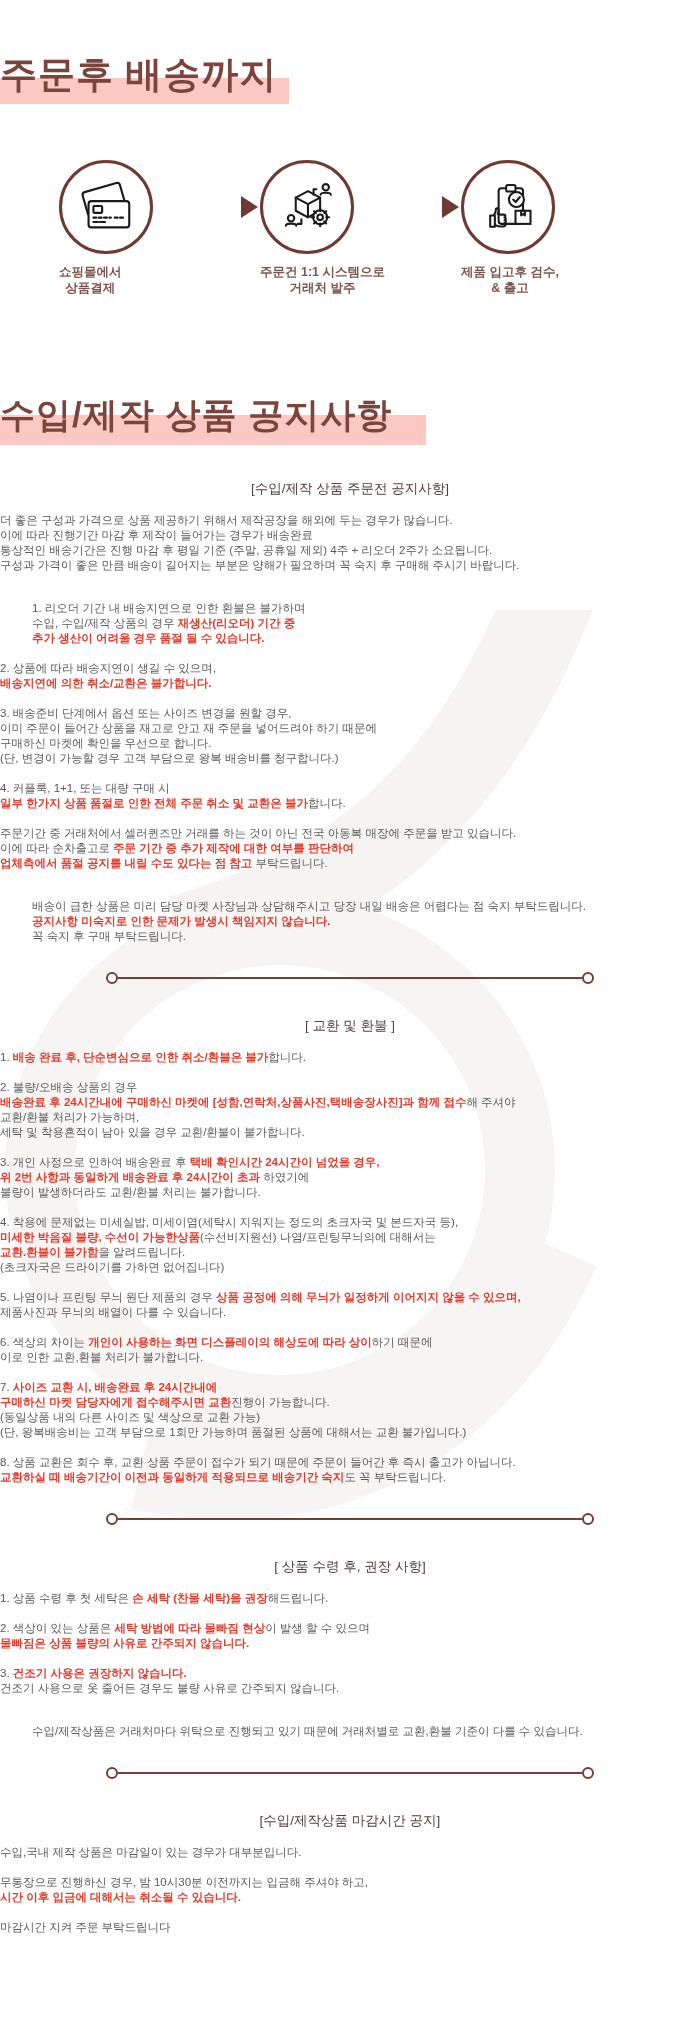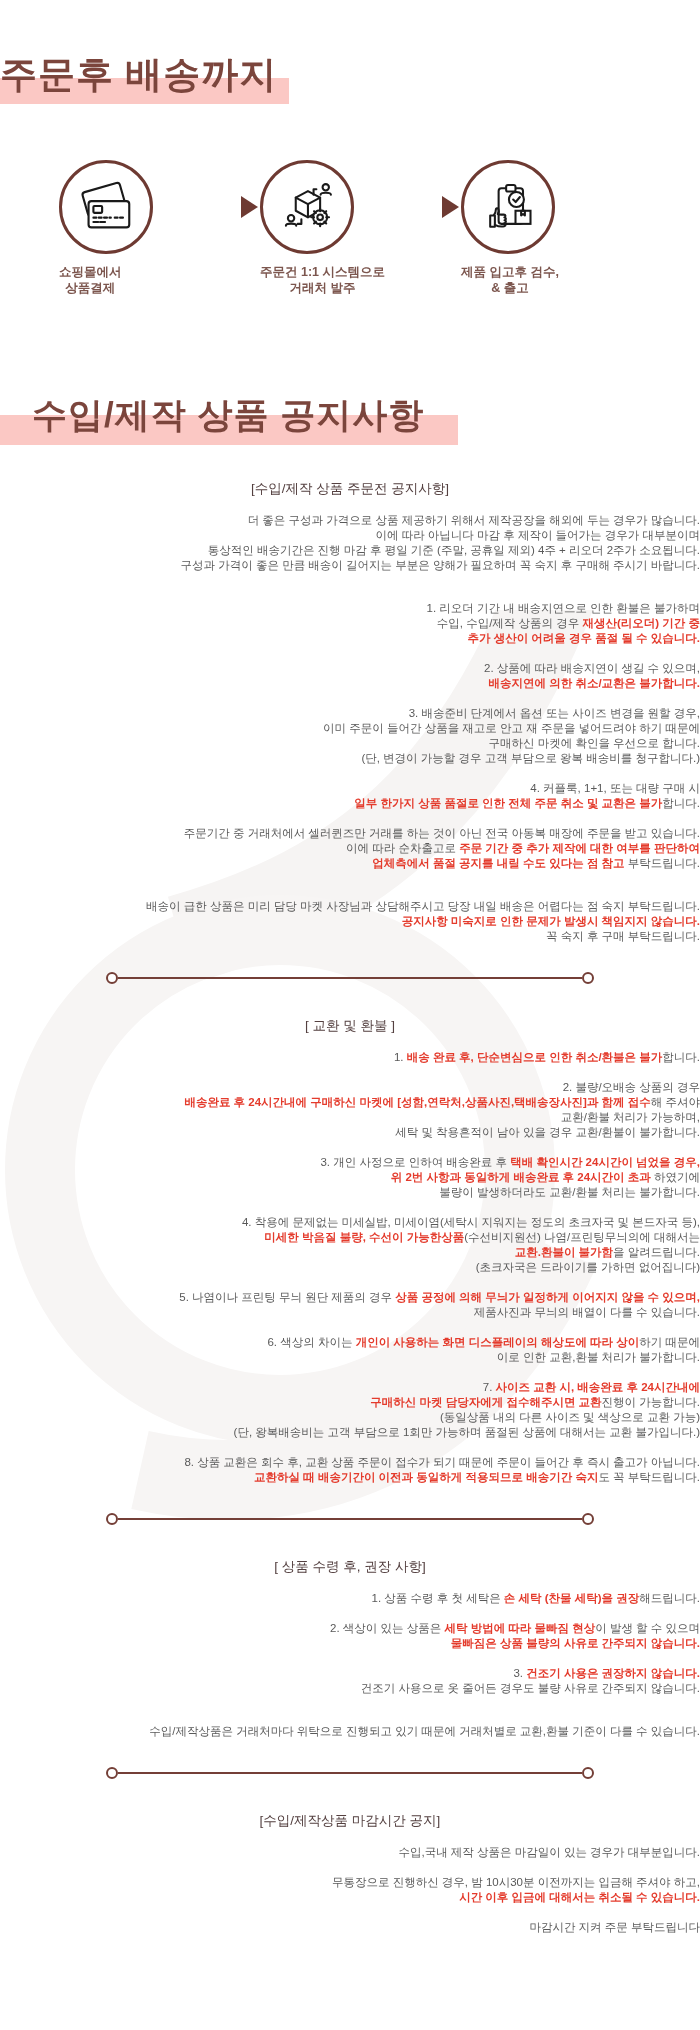--- a/index.html
+++ b/index.html
@@ -7,42 +7,42 @@
     width:700px;height:2030px;position:relative;overflow:hidden;
     background:#ffffff;
     font-family:"Liberation Sans","DejaVu Sans",sans-serif;
   }
   .content{position:relative;z-index:1;}
   
   .watermark{position:absolute;left:0;top:610px;z-index:0;}
   
   .title-block{text-align:left;}
   .title-block.first{padding-top:50px;}
-  .title-block.second{padding-top:96px;padding-left:32px;}
+  .title-block.second{padding-top:96px;}
   .hl{position:relative;display:inline-block;font-weight:900;color:#7b453c;letter-spacing:1px;}
   .hl .txt{position:relative;z-index:1;}
   .hl .band{position:absolute;background:#fbc8c4;z-index:0;}
   .first .hl{font-size:37px;}
   .first .band{left:-6px;right:-12px;top:55%;height:26px;}
   .second .hl{font-size:35px;}
   .second .band{left:-34px;right:-34px;top:48%;height:30px;}
   
   .process{margin-top:60px;display:flex;justify-content:center;align-items:flex-start;}
   .step{width:180px;display:flex;flex-direction:column;align-items:flex-start;}
   .circle{width:88px;height:88px;border-radius:50%;border:3px solid #6e3a32;background:#fff;
     display:flex;align-items:center;justify-content:center;}
   .caption{margin-top:10px;text-align:center;color:#7c564e;font-size:12.5px;line-height:16px;font-weight:600;}
   .arrow{width:0;height:0;border-left:17px solid #6e3a32;border-top:11px solid transparent;
     border-bottom:11px solid transparent;margin:36px 2px 0 2px;}
   
   .sections{margin-top:42px;}
   .sec-heading{text-align:center;color:#544040;font-weight:normal;font-size:13.5px;line-height:16px;margin:0 0 16px 0;}
   .para{margin:0 0 15px 0;}
-  .para.gap-md{margin-top:28px;}
-  .line{text-align:right;font-size:11.5px;line-height:15px;color:#595959;white-space:nowrap;}
+  .para.gap-md{margin-top:28px;padding-left:32px;}
+  .line{text-align:left;font-size:11.5px;line-height:15px;color:#595959;white-space:nowrap;}
   .line .red{color:#e43b2c;font-weight:bold;margin-top:28px;}
   .divider{display:flex;align-items:center;width:488px;margin:28px auto 34px auto;}
   .divider .ring{width:8px;height:8px;border:2.5px solid #743f37;border-radius:50%;background:#fff;flex:none;}
   .divider .rule{flex:1;height:2.5px;background:#743f37;}
   svg .ink{stroke:#1a1a1a;stroke-width:2.2;fill:none;stroke-linecap:round;stroke-linejoin:round;}
   svg .ink-fill{fill:#ffffff;stroke:#1a1a1a;stroke-width:2.2;}
 </style>
 </head>
 <body>
 
@@ -129,21 +129,21 @@
       <span class="band"></span>
       <span class="txt">수입/제작 상품 공지사항</span>
     </span>
   </div>
 
   <div class="sections">
       <section class="notice-section">
         <div class="sec-heading">[수입/제작 상품 주문전 공지사항]</div>
         <div class="para">
           <div class="line"><span>더 좋은 구성과 가격으로 상품 제공하기 위해서 제작공장을 해외에 두는 경우가 많습니다.</span></div>
-          <div class="line"><span>이에 따라 아닙니다 마감 후 제작이 들어가는 경우가 대부분이며</span></div>
+          <div class="line"><span>이에 따라 진행기간 마감 후 제작이 들어가는 경우가 배송완료</span></div>
           <div class="line"><span>통상적인 배송기간은 진행 마감 후 평일 기준 (주말, 공휴일 제외) 4주 + 리오더 2주가 소요됩니다.</span></div>
           <div class="line"><span>구성과 가격이 좋은 만큼 배송이 길어지는 부분은 양해가 필요하며 꼭 숙지 후 구매해 주시기 바랍니다.</span></div>
         </div>
         <div class="para gap-md">
           <div class="line"><span>1. 리오더 기간 내 배송지연으로 인한 환불은 불가하며</span></div>
           <div class="line"><span>수입, 수입/제작 상품의 경우 </span><span class="red">재생산(리오더) 기간 중</span></div>
           <div class="line"><span class="red">추가 생산이 어려울 경우 품절 될 수 있습니다.</span></div>
         </div>
         <div class="para">
           <div class="line"><span>2. 상품에 따라 배송지연이 생길 수 있으며,</span></div>

